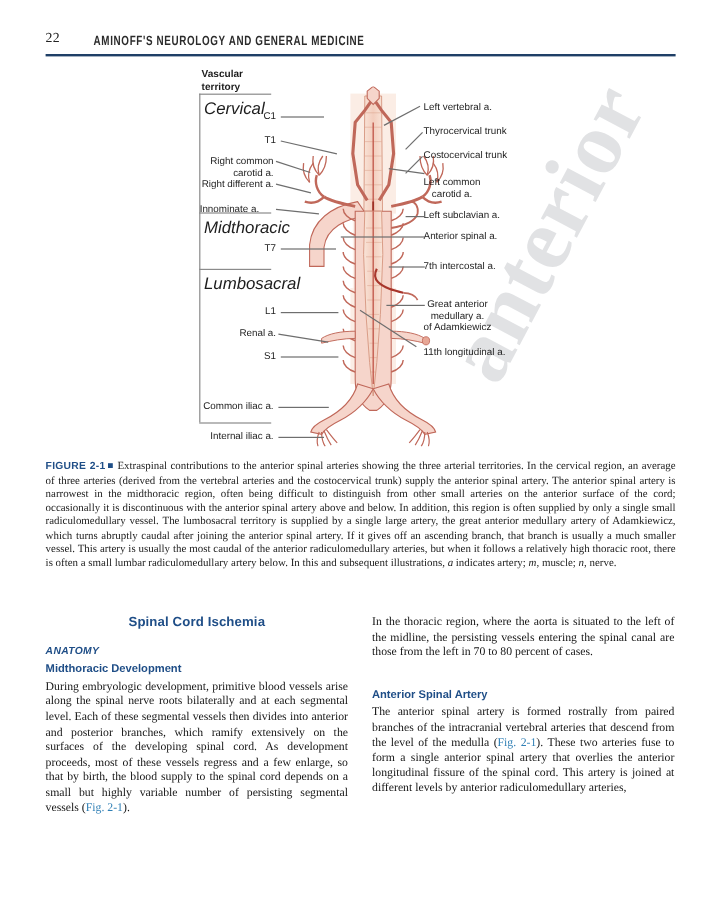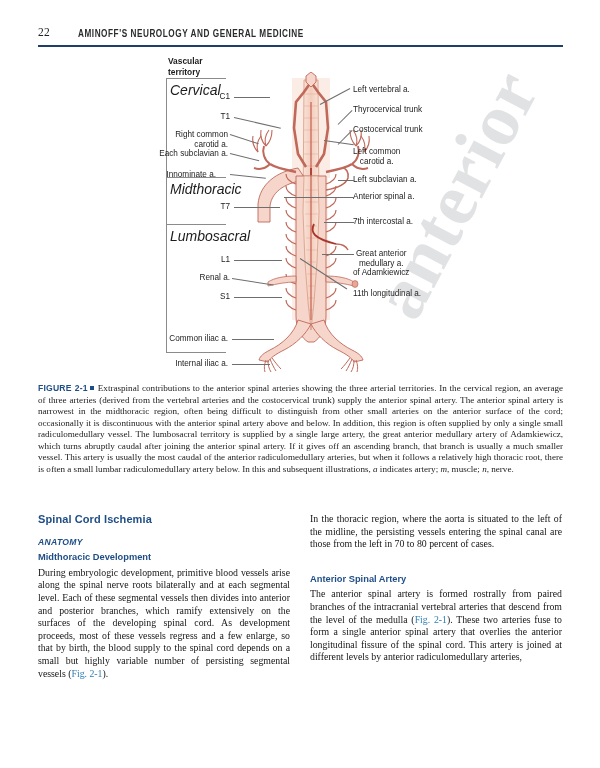--- a/index.html
+++ b/index.html
@@ -180,20 +180,21 @@
     color: #141414;
   }
   .col-left  { left: 38px; }
   .col-right { left: 310px; }
 
   .sec-title {
     font-family: "Liberation Sans", sans-serif;
     font-size: 11px;
     font-weight: 700;
     color: #1f4e87;
+    text-align: center;
     margin: 0 0 10px 0;
     letter-spacing: 0.1px;
   }
   .h-anatomy {
     font-family: "Liberation Sans", sans-serif;
     font-size: 8.6px;
     font-weight: 700;
     font-style: italic;
     color: #1f4e87;
     font-variant: small-caps;
@@ -387,21 +388,21 @@
     <div class="lbl left" style="left:150px; top:40px; width:42px;">C1</div>
     <div class="leader" style="left:196px; top:45px; width:36px;"></div>
 
     <div class="lbl left" style="left:150px; top:60px; width:42px;">T1</div>
     <div class="leader-d" style="left:196px; top:65px; width:48px; transform: rotate(13deg);"></div>
 
     <div class="lbl left" style="left:112px; top:78px; width:78px;">Right common
 carotid a.</div>
     <div class="leader-d" style="left:192px; top:82px; width:30px; transform: rotate(18deg);"></div>
 
-    <div class="lbl left" style="left:100px; top:97px; width:90px;">Each subclavian a.</div>
+    <div class="lbl left" style="left:100px; top:97px; width:90px;">Right different a.</div>
     <div class="leader-d" style="left:192px; top:101px; width:30px; transform: rotate(14deg);"></div>
 
     <div class="lbl left" style="left:108px; top:118px; width:70px;">Innominate a.</div>
     <div class="leader-d" style="left:192px; top:122px; width:36px; transform: rotate(6deg);"></div>
 
     <div class="lbl left" style="left:150px; top:150px; width:42px;">T7</div>
     <div class="leader" style="left:196px; top:155px; width:46px;"></div>
 
     <div class="lbl left" style="left:150px; top:203px; width:42px;">L1</div>
     <div class="leader" style="left:196px; top:208px; width:48px;"></div>

